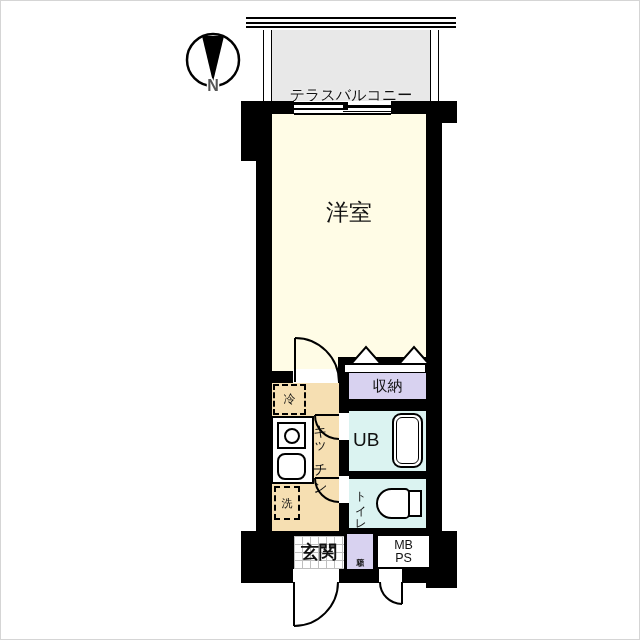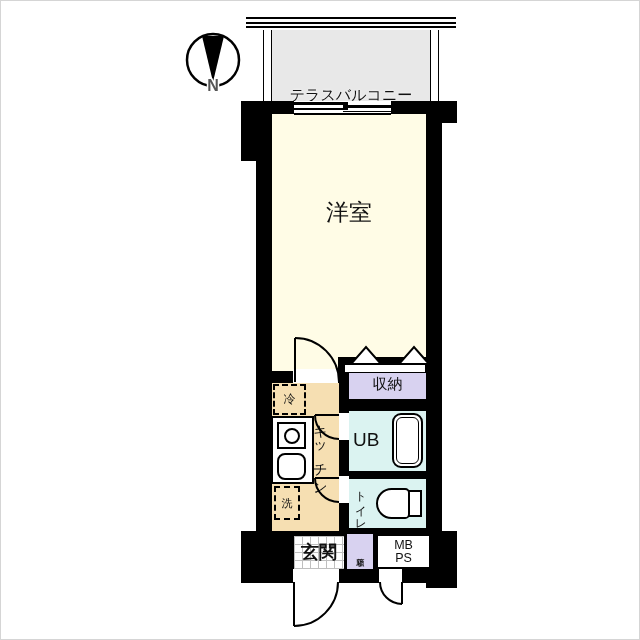--- a/index.html
+++ b/index.html
@@ -71,21 +71,21 @@
 
   <div class="abs" style="left:293px;top:100px;width:97px;height:14px;background:#fff;border-bottom:2.5px solid var(--wall,#000);">
     <span class="winline" style="left:0;top:1px;width:56%;height:3px;"></span>
     <span class="winline" style="left:0;top:7px;width:56%;height:1.5px;"></span>
     <span class="winline" style="left:50%;top:4px;width:50%;height:3px;"></span>
     <span class="winline" style="left:50%;top:9.5px;width:50%;height:1.5px;"></span>
   </div>
 
   <div class="abs track" style="left:343px;top:363px;width:82px;height:9px;"></div>
   <div class="abs room-closet" style="left:348px;top:372px;width:77px;height:26px;"></div>
-  <div class="abs label" style="left:348px;top:372px;width:77px;height:26px;line-height:26px;text-align:center;font-size:15px;font-family:Liberation Mono, monospace;">収納</div>
+  <div class="abs label" style="left:348px;top:372px;width:77px;height:26px;line-height:26px;text-align:center;font-size:15px;">収納</div>
 
   <div class="abs room-bath" style="left:348px;top:410px;width:77px;height:60px;"></div>
   <div class="abs label" style="left:352px;top:428px;font-size:19px;">UB</div>
   <div class="abs fixture" style="left:391px;top:412px;width:31px;height:55px;border-width:2.5px;border-radius:9px;">
     <div class="abs" style="left:2px;top:2px;right:2px;bottom:2px;border:1px solid var(--wall,#000);border-radius:6px;"></div>
   </div>
 
   <div class="abs room-bath" style="left:348px;top:478px;width:77px;height:49px;"></div>
   <div class="abs label vtext" style="left:352px;top:482px;height:43px;font-size:11.5px;letter-spacing:1px;">トイレ</div>
   <div class="abs fixture" style="left:404px;top:489px;width:17px;height:27px;border-width:2.5px;"></div>

